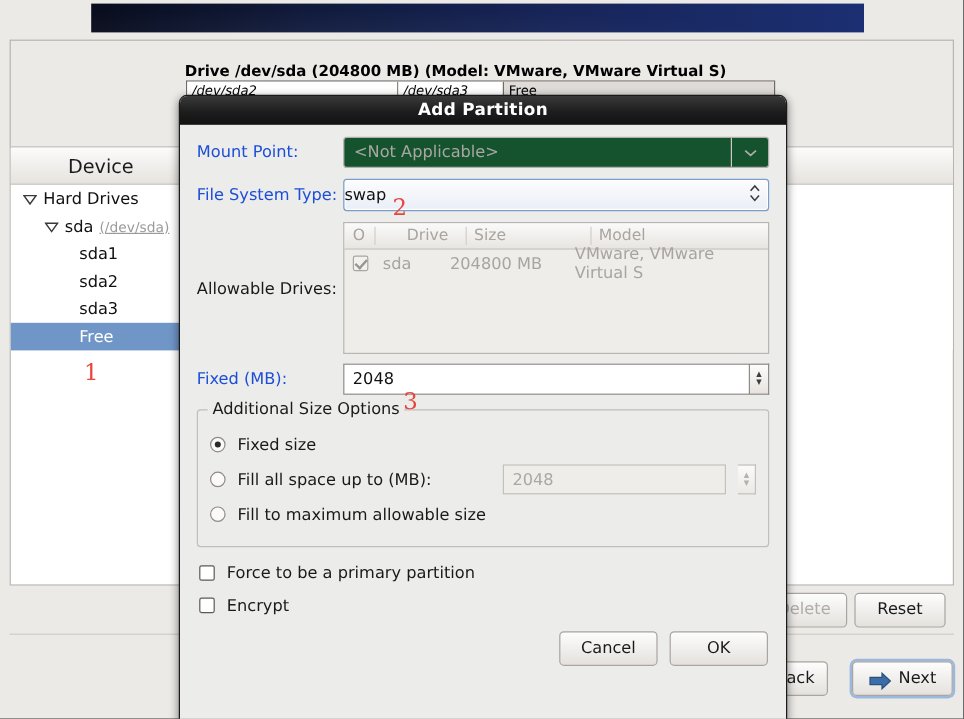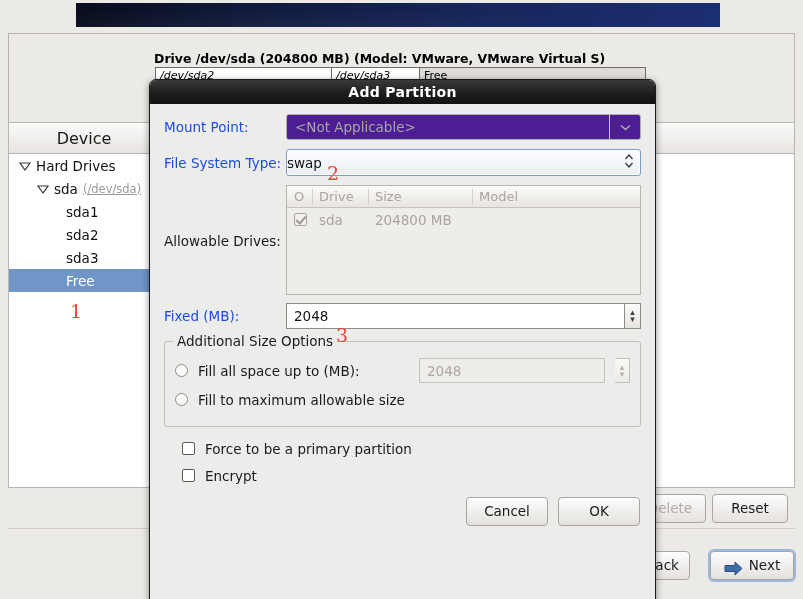--- a/index.html
+++ b/index.html
@@ -193,21 +193,21 @@
     position: relative;
   }
 
   .row { display: flex; align-items: center; margin-bottom: 9px; }
   .lbl { width: 122px; font-size: 13.5px; color: #1d4ed8; flex: none; }
 
   .entry {
     flex: 1;
     height: 26px;
     border: 1px solid #b3afab;
-    background: #4c1d95;
+    background: #14532d;
     border-radius: 3px;
     box-sizing: border-box;
     display: flex; align-items: center;
     color: #aaa6a2;
     font-size: 13.5px;
     padding-left: 8px;
   }
   .entry .dropbtn {
     margin-left: auto;
     width: 30px; height: 24px;
@@ -254,21 +254,21 @@
     color: #a8a4a0;
   }
   .dt-head div {
     border-right: 1px solid #d2cec9;
     height: 15px;
     line-height: 15px;
     padding-left: 6px;
     box-sizing: border-box;
   }
   .dth-check { width: 26px; padding-left: 7px !important;}
-  .dth-drive { width: 56px; }
+  .dth-drive { width: 56px; margin-left: 20px; }
   .dth-size  { width: 104px; }
   .dth-model { flex: 1; border-right: none !important; }
 
   .dt-row {
     height: 23px;
     display: flex; align-items: center;
     font-size: 13.5px;
     color: #a8a4a0;
   }
   .dt-row div { padding-left: 6px; box-sizing: border-box; }
@@ -374,21 +374,21 @@
     width: 15px; height: 25px;
     border: 1px solid #c4c0bc;
     border-left: none;
     background: linear-gradient(#fbfaf9, #eceae7);
     box-sizing: border-box;
     display: flex; flex-direction: column;
     align-items: center; justify-content: center;
   }
   .opt .fill-spin span { line-height: 7px; font-size: 9px; color: #b5b1ad; }
 
-  .chk-row { display: flex; align-items: center; gap: 10px; height: 27px; font-size: 13.5px; margin-left: 18px;}
+  .chk-row { display: flex; align-items: center; gap: 10px; height: 27px; font-size: 13.5px; margin-left: 2px;}
 
   .dlg-btns {
     display: flex; justify-content: flex-end;
     gap: 10px;
     margin-top: 8px;
     padding-right: 1px;
   }
   .dlg-btns .btn { width: 82px; }
 </style>
 </head>
@@ -511,36 +511,41 @@
             <div class="dth-drive">Drive</div>
             <div class="dth-size">Size</div>
             <div class="dth-model">Model</div>
           </div>
           <div class="dt-row">
             <div class="dtr-check">
               <span class="cbox checked"></span>
             </div>
             <div class="dtr-drive">sda</div>
             <div class="dtr-size">204800 MB</div>
+            <div class="dtr-model">VMware, VMware Virtual S</div>
           </div>
         </div>
       </div>
 
       <div class="size-row">
         <div class="lbl">Fixed (MB):</div>
         <div class="size-entry">2048</div>
         <div class="spinbtns">
           <span>▴</span>
           <span>▾</span>
         </div>
       </div>
 
       <div class="group">
         <div class="group-title">Additional Size Options</div>
 
+        <div class="opt">
+          <span class="circ on"></span>
+          <span>Fixed size</span>
+        </div>
 
         <div class="opt">
           <span class="circ"></span>
           <span>Fill all space up to (MB):</span>
           <span class="fill-entry">2048</span>
           <span class="fill-spin">
             <span>▴</span>
             <span>▾</span>
           </span>
         </div>

